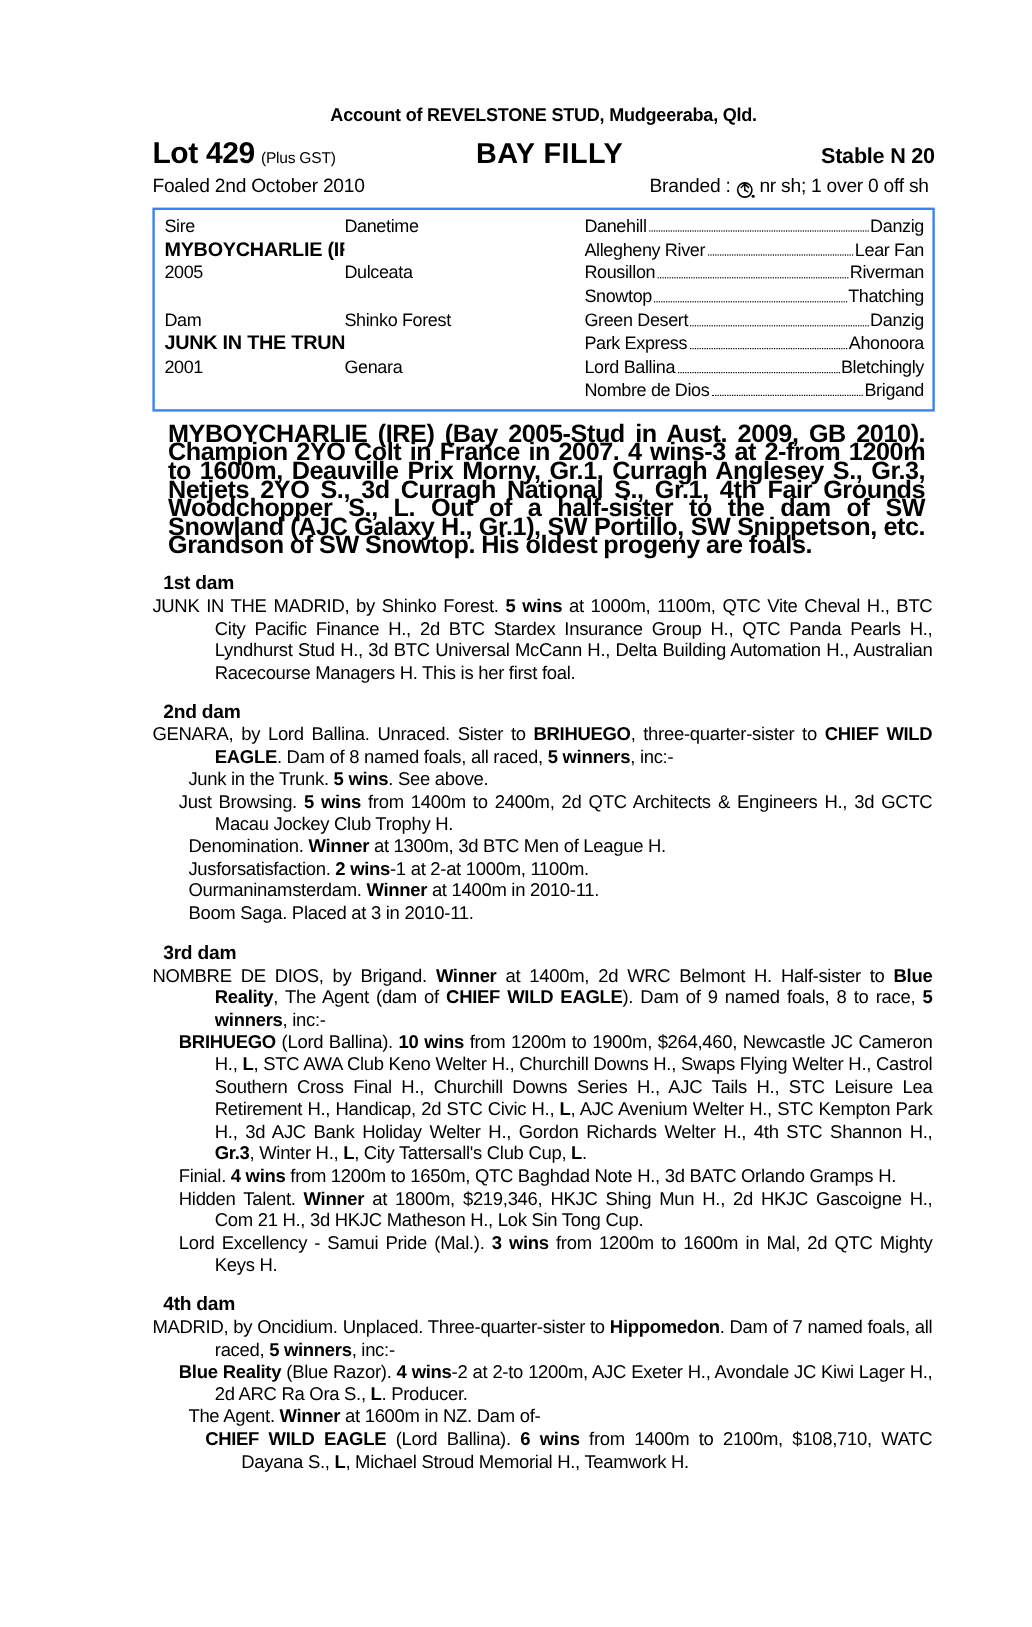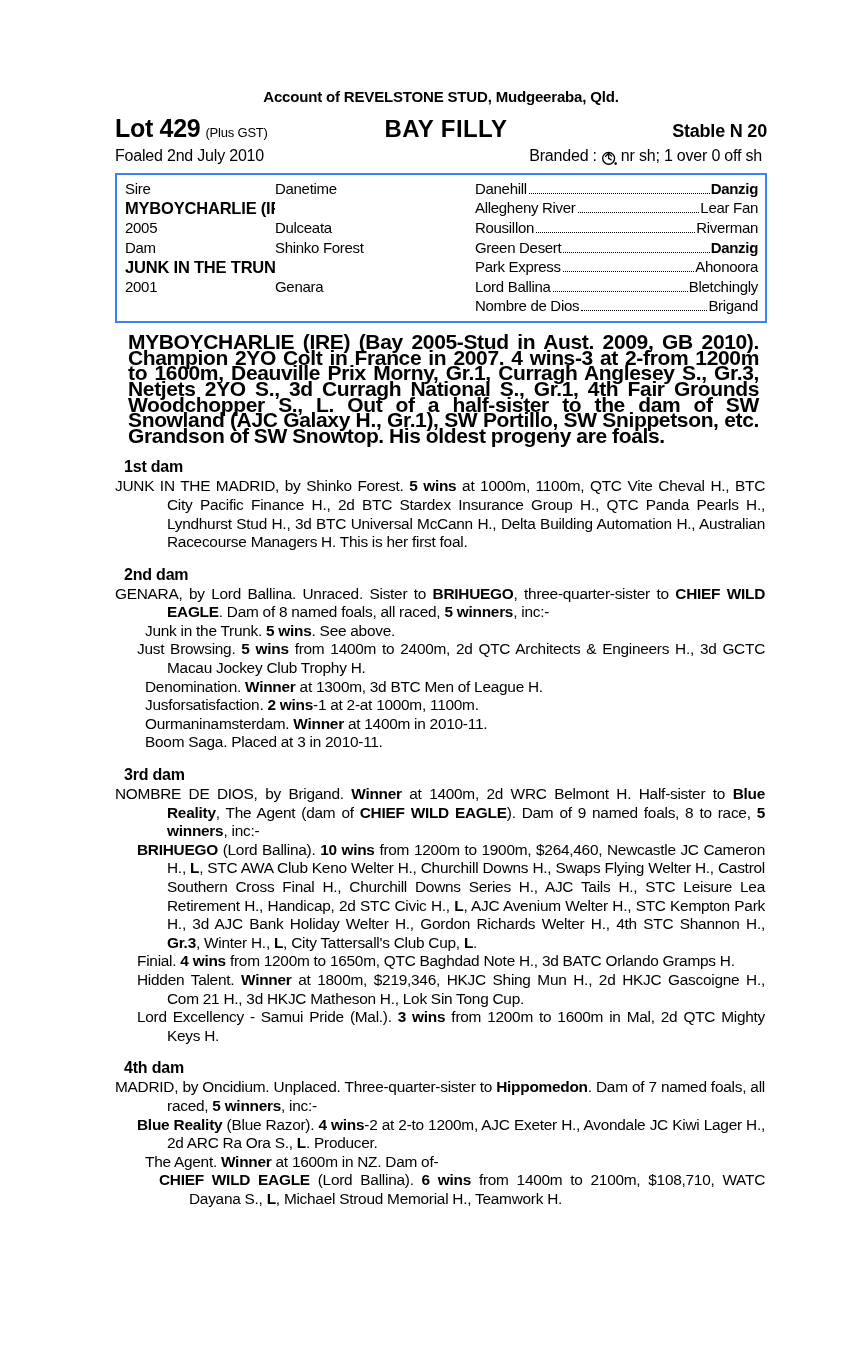--- a/index.html
+++ b/index.html
@@ -16,21 +16,21 @@
   }
   .page {
     position: relative;
     width: 860px;
     height: 1356px;
     box-sizing: border-box;
     padding: 0;
   }
   .content {
     position: absolute;
-    left: 115px;
+    left: 127px;
     top: 88px;
     width: 652px;
   }
 
   
   .account-line {
     text-align: center;
     font-weight: bold;
     font-size: 15.5px;
     letter-spacing: -0.2px;
@@ -135,21 +135,21 @@
     padding-right: 7px;
     overflow: hidden;
   }
   .leader {
     flex: 1;
     border-bottom: 1.5px dotted #000;
     margin: 0 1px 4px 2px;
     min-width: 8px;
     height: 0;
   }
-  .gp-bold { font-weight: bold; }
+  .gp-bold { font-weight: normal; }
 
   
   .sire-block {
     font-size: 21px;
     font-weight: bold;
     line-height: 15.6px;
     text-align: justify;
     letter-spacing: -0.35px;
     word-spacing: -0.3px;
     padding: 0 8px 0 13px;
@@ -191,21 +191,21 @@
     <div class="lot-row">
       <div class="lot-left">
         <span class="lot-number">Lot 429</span>
         <span class="lot-gst">(Plus GST)</span>
       </div>
       <div class="sex-title">BAY FILLY</div>
       <div class="stable">Stable N 20</div>
     </div>
 
     <div class="foaled-row">
-      <span>Foaled 2nd July 2010</span>
+      <span>Foaled 2nd October 2010</span>
       <span class="branded">
         <span>Branded :</span>
         <span class="brand-glyph">
           <svg viewBox="0 0 20 20" width="17" height="17" aria-hidden="true">
             <circle cx="9" cy="11" r="7" fill="none" stroke="#000" stroke-width="1.6"></circle>
             <path d="M5.5 8.5 L9 5.2 L12.6 8.4" fill="none" stroke="#000" stroke-width="1.5" stroke-linecap="round"></path>
             <path d="M9 6.5 L9 11.5" stroke="#000" stroke-width="1.4" stroke-linecap="round"></path>
             <path d="M9 11 L12 12.8" stroke="#000" stroke-width="1.4" stroke-linecap="round"></path>
             <circle cx="17.2" cy="17.2" r="1.5" fill="#000"></circle>
           </svg>
@@ -236,20 +236,29 @@
         <div class="ped-row">
           <div class="ped-c1">2005</div>
           <div class="ped-c2">Dulceata</div>
           <div class="ped-c3">
             <span>Rousillon</span>
             <span class="leader"></span>
             <span>Riverman</span>
           </div>
         </div>
         <div class="ped-row">
+          <div class="ped-c1"></div>
+          <div class="ped-c2"></div>
+          <div class="ped-c3">
+            <span>Snowtop</span>
+            <span class="leader"></span>
+            <span>Thatching</span>
+          </div>
+        </div>
+        <div class="ped-row">
           <div class="ped-c1">Dam</div>
           <div class="ped-c2">Shinko Forest</div>
           <div class="ped-c3">
             <span>Green Desert</span>
             <span class="leader"></span>
             <span class="gp-bold">Danzig</span>
           </div>
         </div>
         <div class="ped-row">
           <div class="ped-c1 strong">JUNK IN THE TRUNK</div>

